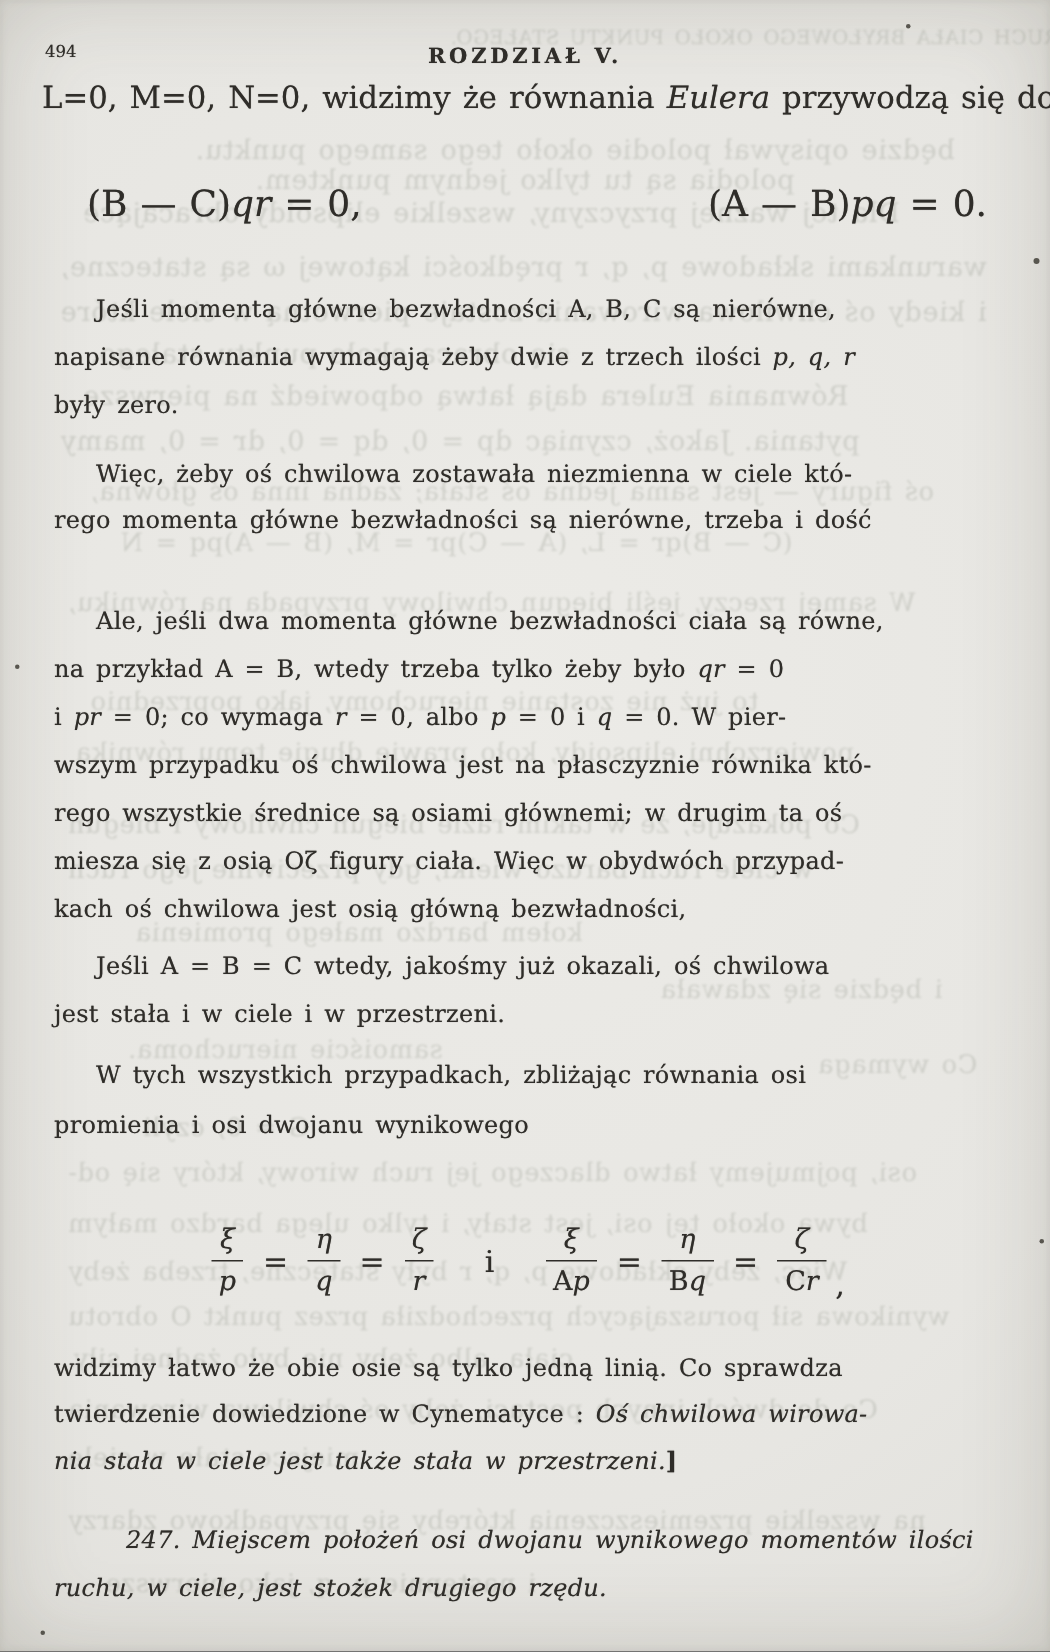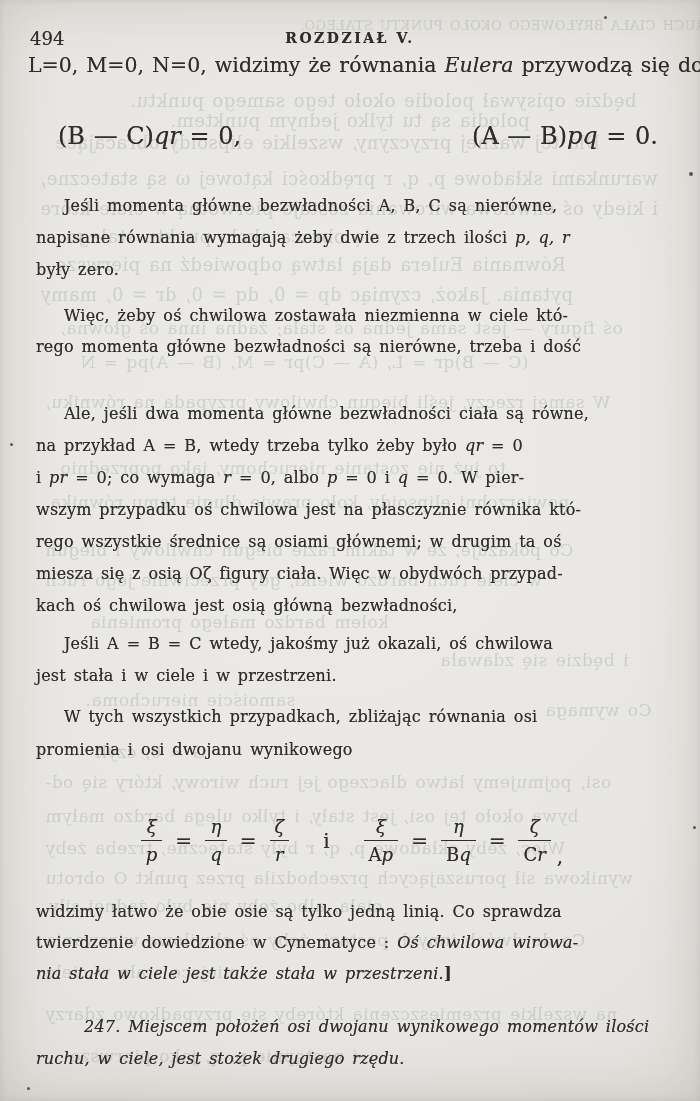--- a/index.html
+++ b/index.html
@@ -23,21 +23,21 @@
     position:absolute;white-space:nowrap;
     transform:scaleX(-1);
     color:rgba(125,132,118,.55);
     opacity:.45;
     filter:blur(.7px);
     letter-spacing:.5px;word-spacing:2px;
   }
   
   .ink{position:absolute;inset:0;z-index:2;}
   .ink *{text-shadow:0 0 .5px rgba(47,45,41,.65);}
-  .hdr-num{position:absolute;top:28px;left:30px;font-size:18px;}
+  .hdr-num{position:absolute;top:28px;left:30px;font-size:11px;}
   .hdr-title{position:absolute;top:30px;left:0;width:100%;text-align:center;
              font-size:14px;font-weight:bold;letter-spacing:2.5px;}
   .para{position:absolute;left:36px;width:630px;font-size:16px;
         letter-spacing:.2px;word-spacing:2.5px;}
   .para .tline{white-space:nowrap;}
   .it{font-style:italic;}
   .bd{font-weight:bold;}
   .indent .tline:first-child{padding-left:28px;}
   .indent-lg .tline:first-child{padding-left:48px;}
   .intro{position:absolute;top:53px;left:28px;width:650px;font-size:20.5px;

